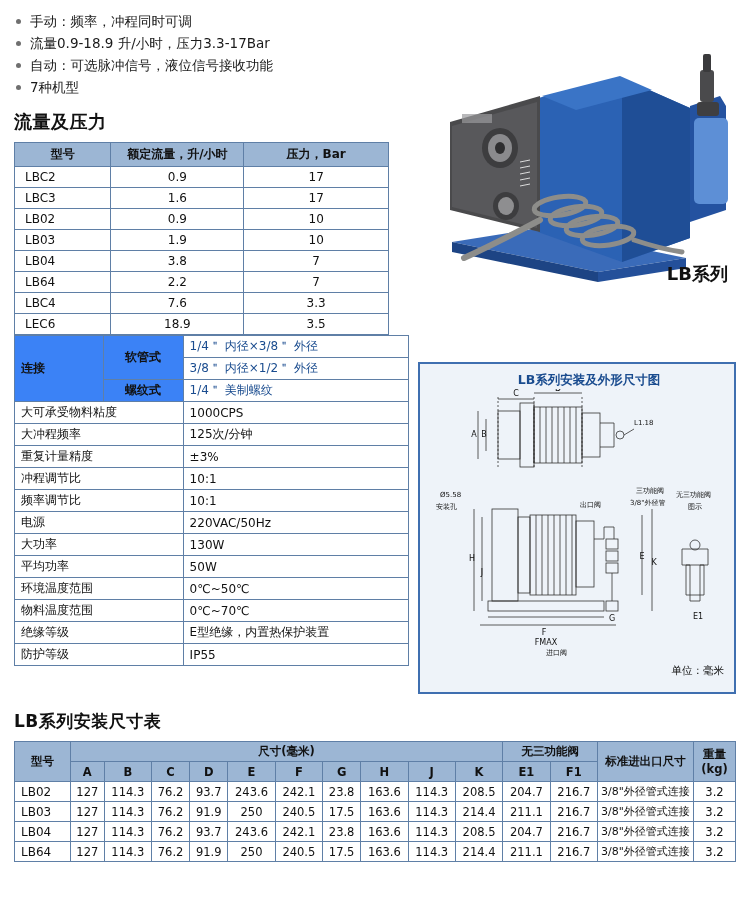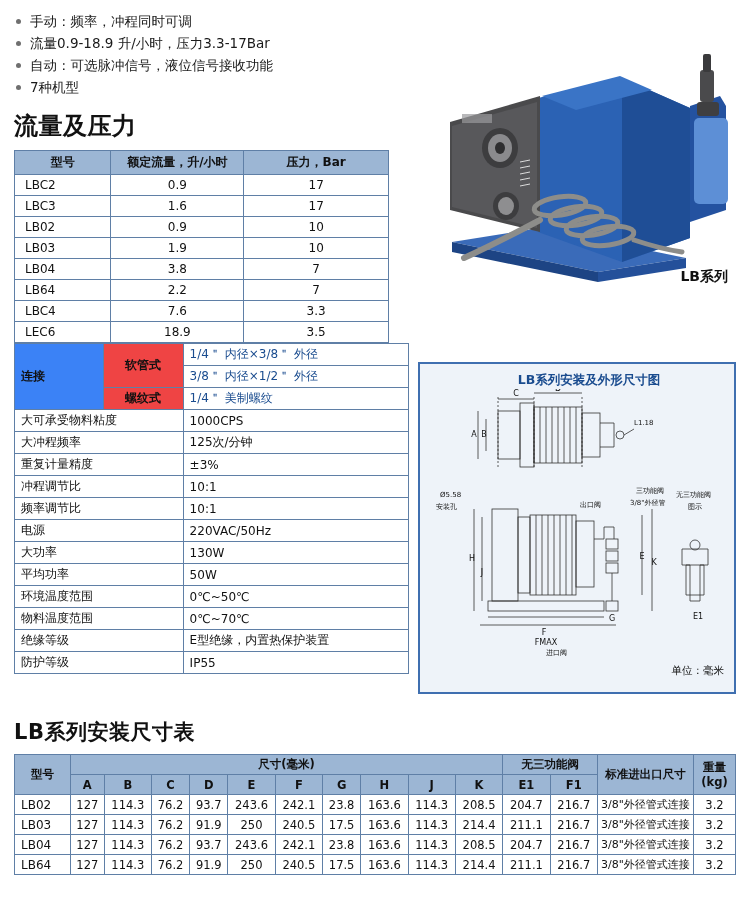--- a/index.html
+++ b/index.html
@@ -25,27 +25,27 @@
     content: "";
     position: absolute;
     left: 2px; top: 9px;
     width: 5px; height: 5px;
     border-radius: 50%;
     background: #6f6f6f;
   }
 
   
   .heading {
-    font-size: 24px;
+    font-size: 18px;
     font-weight: bold;
     color: #111;
     margin: 12px 0 8px 0;
     letter-spacing: 0.5px;
   }
-  .heading.h3 { font-size: 21px; margin-top: 44px; }
+  .heading.h3 { font-size: 17px; margin-top: 44px; }
 
   
   table { border-collapse: collapse; }
   .tbl th, .tbl td {
     border: 1px solid #5f7fa6;
     font-size: 12px;
     padding: 3px 6px;
     color: #111;
   }
   .tbl th {
@@ -61,34 +61,34 @@
   #flow-table td.name { text-align: left; padding-left: 10px; }
 
   
   #params-table { width: 395px; }
   #params-table td {
     height: 19px;
     font-size: 12px;
     padding: 2px 6px;
   }
   #params-table td.label { width: 140px; }
-  #params-table td.sub { width: 80px; text-align: center; background: #ef4444; font-weight: bold;}
+  #params-table td.sub { width: 80px; text-align: center; background: #3b82f6; font-weight: bold;}
   #params-table td.conn { background: #3b82f6; font-weight: bold; text-align: left; }
   #params-table td.blue { color: #1a4c8f; }
 
   
   .photo-area {
     position: absolute;
     left: 390px; top: 10px;
     width: 350px; height: 280px;
   }
   .caption-lb {
     position: absolute;
     right: 12px; bottom: 4px;
-    font-size: 14px; font-weight: bold; color: #111;
+    font-size: 18px; font-weight: bold; color: #111;
   }
 
   
   .diagram-box {
     position: absolute;
     left: 418px; top: 362px;
     width: 318px; height: 332px;
     border: 2px solid #3f6fb0;
     background: #eef3f9;
   }

